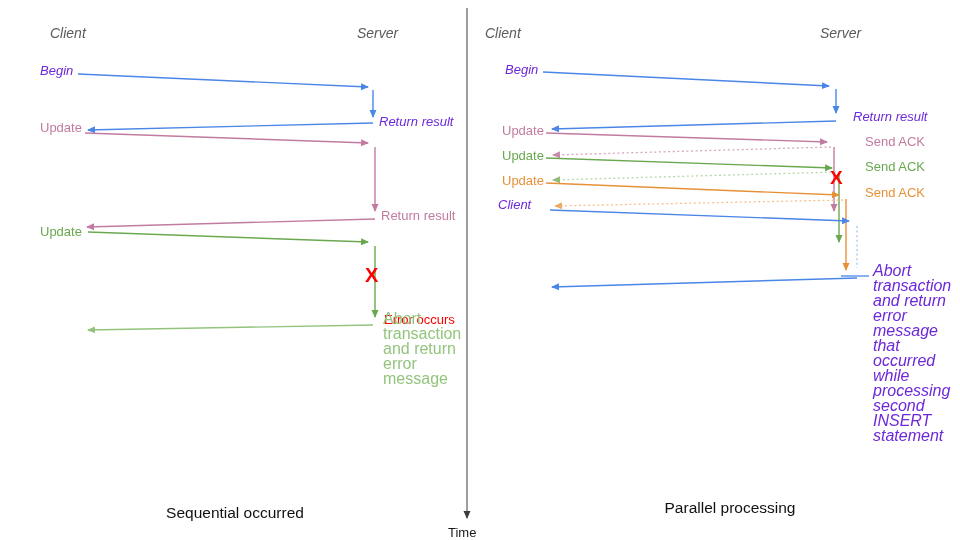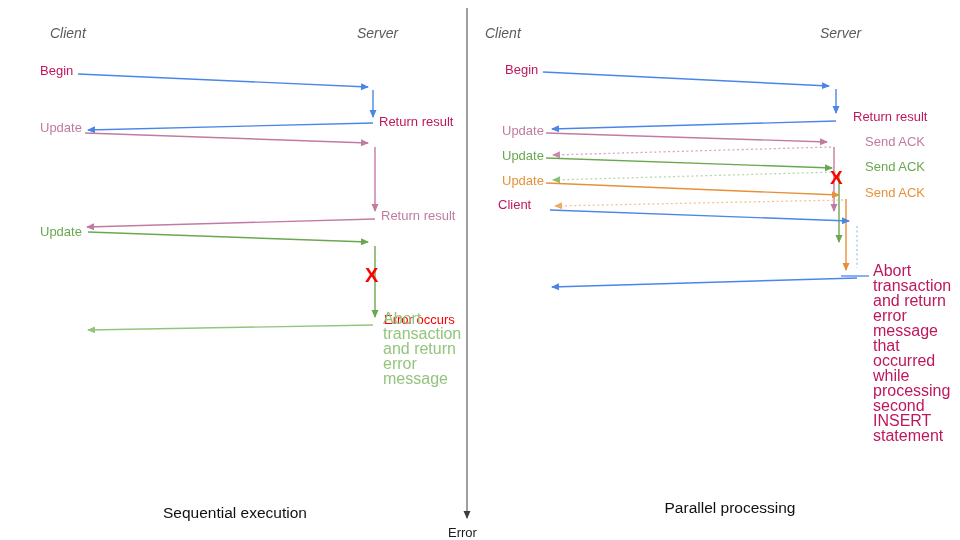--- a/index.html
+++ b/index.html
@@ -2,21 +2,21 @@
 <html><head>
 <meta charset="utf-8">
 <style>
   html,body{margin:0;padding:0;}
   body{width:960px;height:540px;position:relative;background:#ffffff;overflow:hidden;
        font-family:"Liberation Sans", sans-serif;}
   .stage{position:absolute;inset:0;width:809px;height:540px;}
   svg.wires{position:absolute;left:0;top:0;width:960px;height:540px;}
   .lbl{position:absolute;font-size:13px;white-space:nowrap;line-height:1.1;}
   .hdr{font-style:italic;color:#5b5b5b;font-size:14px;}
-  .blue{color:#be185d;}
+  .blue{color:#6d28d9;font-style:italic;}
   .pink{color:#c27ba0;}
   .green{color:#6aa84f;}
   .greenlt{color:#93c47d;}
   .orange{color:#e69138;}
   .red{color:#ff0000;}
   .xmark{font-weight:bold;font-size:20px;color:#ff0000;}
   .wrap{white-space:pre-line;font-size:16px;line-height:15px;}
   .caption{position:absolute;color:#111;font-size:15.5px;text-align:center;white-space:nowrap;}
   .timelbl{position:absolute;color:#1a1a1a;font-size:13px;}
   
@@ -111,21 +111,21 @@
   <div class="lbl blue lp-return1">Return result</div>
   <div class="lbl pink lp-update1">Update</div>
   <div class="lbl pink lp-return2">Return result</div>
   <div class="lbl green lp-update2">Update</div>
   <div class="lbl xmark lp-xmark">X</div>
   <div class="lbl red lp-error">Error occurs</div>
   <div class="lbl greenlt wrap lp-abort">Abort
 transaction
 and return
 error message</div>
-  <div class="caption lp-title">Sequential execution</div>
+  <div class="caption lp-title">Sequential occurred</div>
 
   <div class="lbl hdr rp-client">Client</div>
   <div class="lbl hdr rp-server">Server</div>
   <div class="lbl blue rp-begin">Begin</div>
   <div class="lbl blue rp-return">Return result</div>
   <div class="lbl pink rp-update1">Update</div>
   <div class="lbl pink rp-ack1">Send ACK</div>
   <div class="lbl green rp-update2">Update</div>
   <div class="lbl green rp-ack2">Send ACK</div>
   <div class="lbl orange rp-update3">Update</div>
@@ -137,14 +137,14 @@
 and return
 error message
 that occurred
 while
 processing
 second
 INSERT
 statement</div>
   <div class="caption rp-title">Parallel processing</div>
 
-  <div class="timelbl time">Error</div>
+  <div class="timelbl time">Time</div>
 </div>
 
 </body></html>

